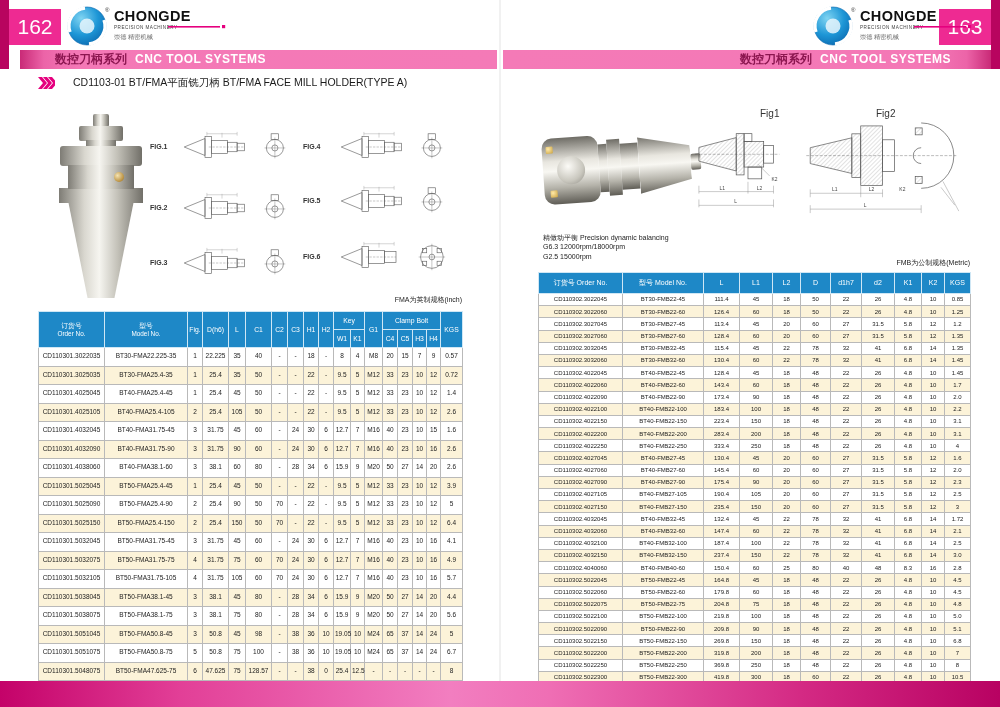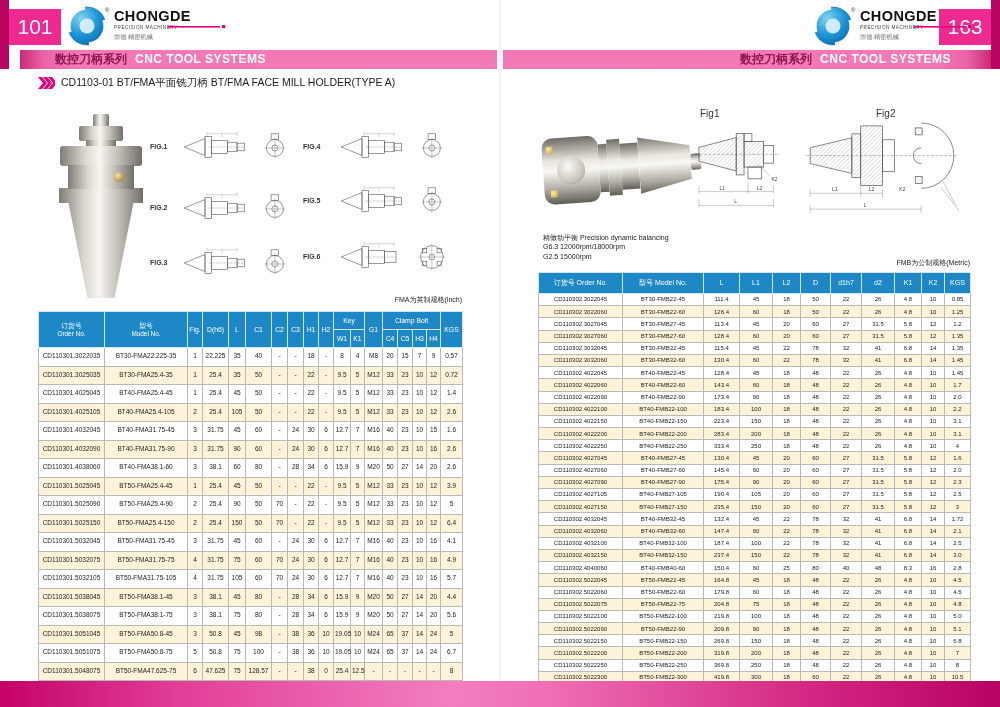--- a/index.html
+++ b/index.html
@@ -10,21 +10,21 @@
   .edge-strip{top:0;width:9px;height:69px;background:#b8045f;}
   .pagenum{top:9px;width:52px;height:36px;background:#ee2a92;color:#fff;
            display:flex;align-items:center;justify-content:center;font-size:21px;}
   .banner{top:50px;height:19px;display:flex;align-items:center;font-weight:bold;font-size:12px;}
   .banner-left{left:20px;width:477px;background:linear-gradient(90deg,#c92a77 0%,#ec64a8 5%,#f478b6 12%,#f47ab7 100%);padding-left:0;}
   .banner-left .btxt{margin-left:35px;}
   .banner-right{left:503px;width:488px;background:linear-gradient(270deg,#c92a77 0%,#ec64a8 5%,#f478b6 12%,#f47ab7 100%);justify-content:flex-end;}
   .banner-right .btxt{margin-right:40px;}
   .btxt .zh{color:#8c1650;}
   .btxt .en{color:#fff;margin-left:8px;letter-spacing:.5px;}
-  .title-row{top:75px;height:16px;display:flex;align-items:center;gap:6px;}
+  .title-row{top:75px;height:16px;display:flex;align-items:center;gap:18px;}
   .title-row .ttl{font-size:10.5px;color:#1b1b1b;}
   .chev{width:17px;height:12px;flex:0 0 auto;}
   
   .logo{top:3px;width:175px;height:46px;}
   
   .figlabel{font-size:7px;font-weight:bold;color:#333;}
   .figlabel-big{font-size:10px;color:#333;}
   .figdraw{position:absolute;}
   .unit-note{font-size:7px;color:#222;text-align:right;}
   .balance{font-size:7px;color:#222;line-height:1.35;}
@@ -118,21 +118,21 @@
           <rect x="90" y="9" width="4.5" height="4.5"></rect>
             <rect x="105.5" y="9" width="4.5" height="4.5"></rect>
           <rect x="90" y="22.5" width="4.5" height="4.5"></rect>
             <rect x="105.5" y="22.5" width="4.5" height="4.5"></rect>
         </g>
       </symbol>
     </defs>
   </svg>
 
   <div class="abs edge-strip" style="left:0;"></div>
-  <div class="abs pagenum" style="left:9px;">101</div>
+  <div class="abs pagenum" style="left:9px;">162</div>
 
   <svg class="abs logo" style="left:64px;" viewBox="0 0 175 46">
     <circle cx="23" cy="23" r="19" fill="url(#gl)" stroke="#0a66ad" stroke-width="0.6"></circle>
     <path d="M6 29 A18 18 0 0 1 21 5" stroke="#fff" stroke-width="3.4" fill="none"></path>
     <path d="M40 17 A18 18 0 0 1 25 41" stroke="#fff" stroke-width="3.4" fill="none"></path>
     <circle cx="23" cy="23" r="7.5" fill="#e8f6fd" opacity="0.85"></circle>
     <text x="41" y="9" font-size="6" fill="#333">®</text>
     <text x="50" y="18" font-size="14.5" font-weight="bold" fill="#111" letter-spacing="0.4">CHONGDE</text>
     <text x="50" y="26" font-size="4.6" fill="#444" letter-spacing="0.5">PRECISION MACHINERY</text>
     <rect x="104" y="23" width="52" height="1.6" fill="#e5007e"></rect>
@@ -628,21 +628,21 @@
     <text x="50" y="36" font-size="6.2" fill="#666">崇德 精密机械</text>
   </svg>
 
   <div class="abs banner banner-right">
     <div class="btxt">
       <span class="zh">数控刀柄系列</span><span class="en">CNC TOOL  SYSTEMS</span>
     </div>
   </div>
 
 
-  <div class="abs figlabel-big" style="left:700px;top:108px;">Fig1</div>
+  <div class="abs figlabel-big" style="left:760px;top:108px;">Fig1</div>
   <div class="abs figlabel-big" style="left:876px;top:108px;">Fig2</div>
 
   <div class="abs photo-fmb" style="left:543px;top:124px;width:150px;height:86px;">
     <div class="q-head metalh">
       <div class="q-ins1"></div>
       <div class="q-ins2"></div>
     </div>
     <div class="q-ring1 metalh"></div>
     <div class="q-ring2 metalh"></div>
     <div class="q-body metalh"></div>

